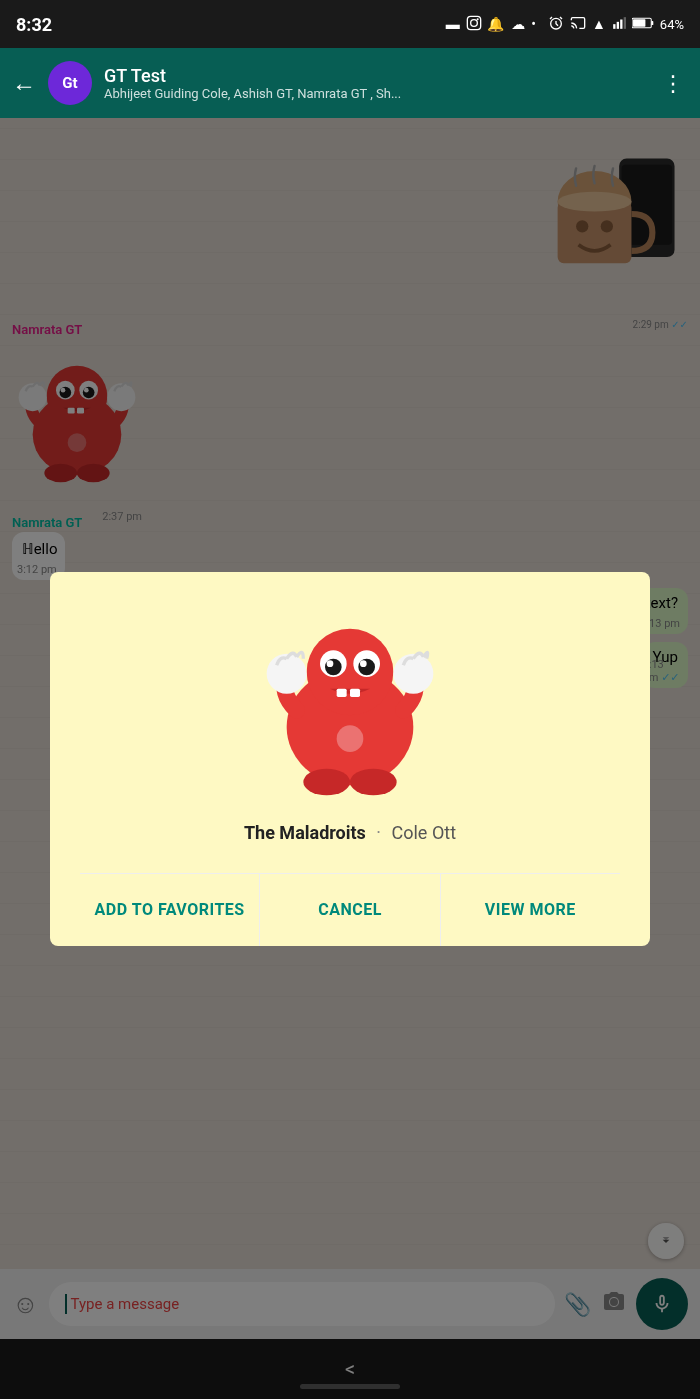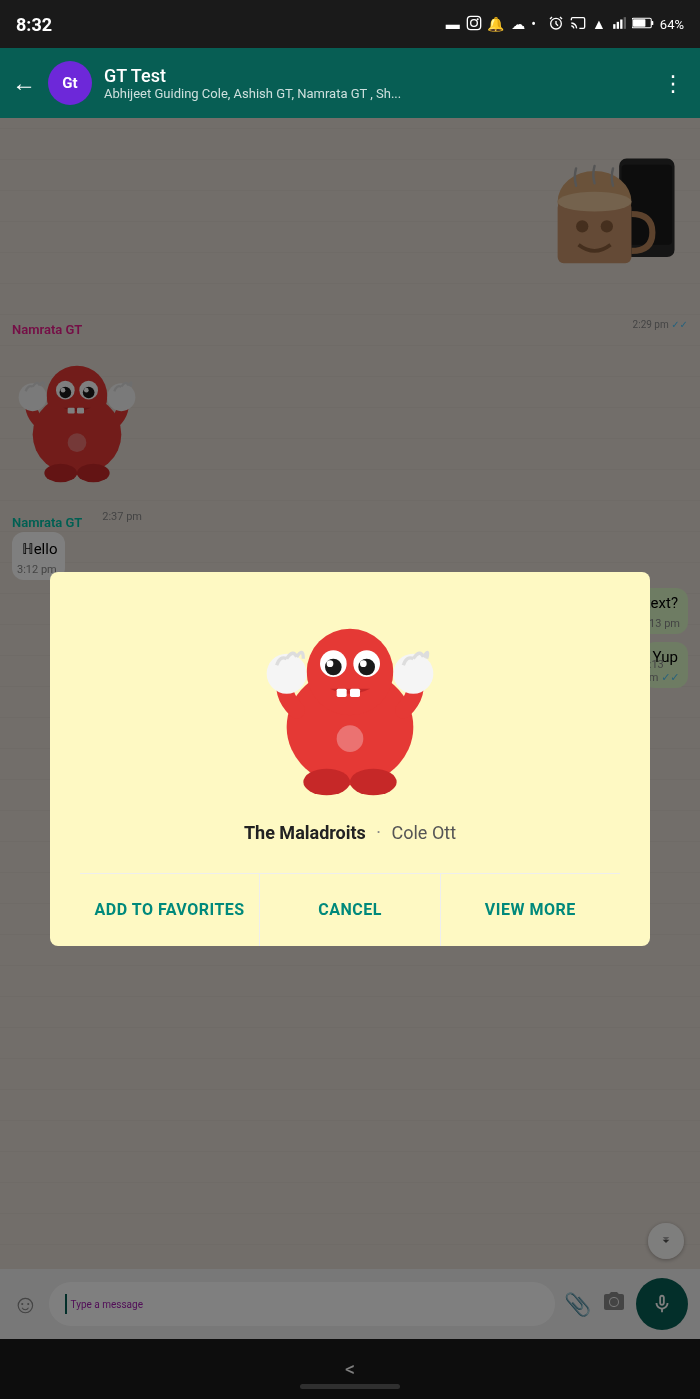--- a/index.html
+++ b/index.html
@@ -201,22 +201,22 @@
     .input-cursor {
       width: 2px;
       height: 20px;
       background: #075e54;
       display: inline-block;
       margin-right: 4px;
       animation: blink 1s infinite;
     }
     @keyframes blink { 0%,100%{opacity:1} 50%{opacity:0} }
     .input-placeholder {
-      color: #a21caf;
-      font-size: 10px;
+      color: #ef4444;
+      font-size: 15px;
     }
     .input-attach {
       font-size: 22px;
       color: #888;
       cursor: pointer;
     }
     .input-camera {
       font-size: 22px;
       color: #888;
       cursor: pointer;

